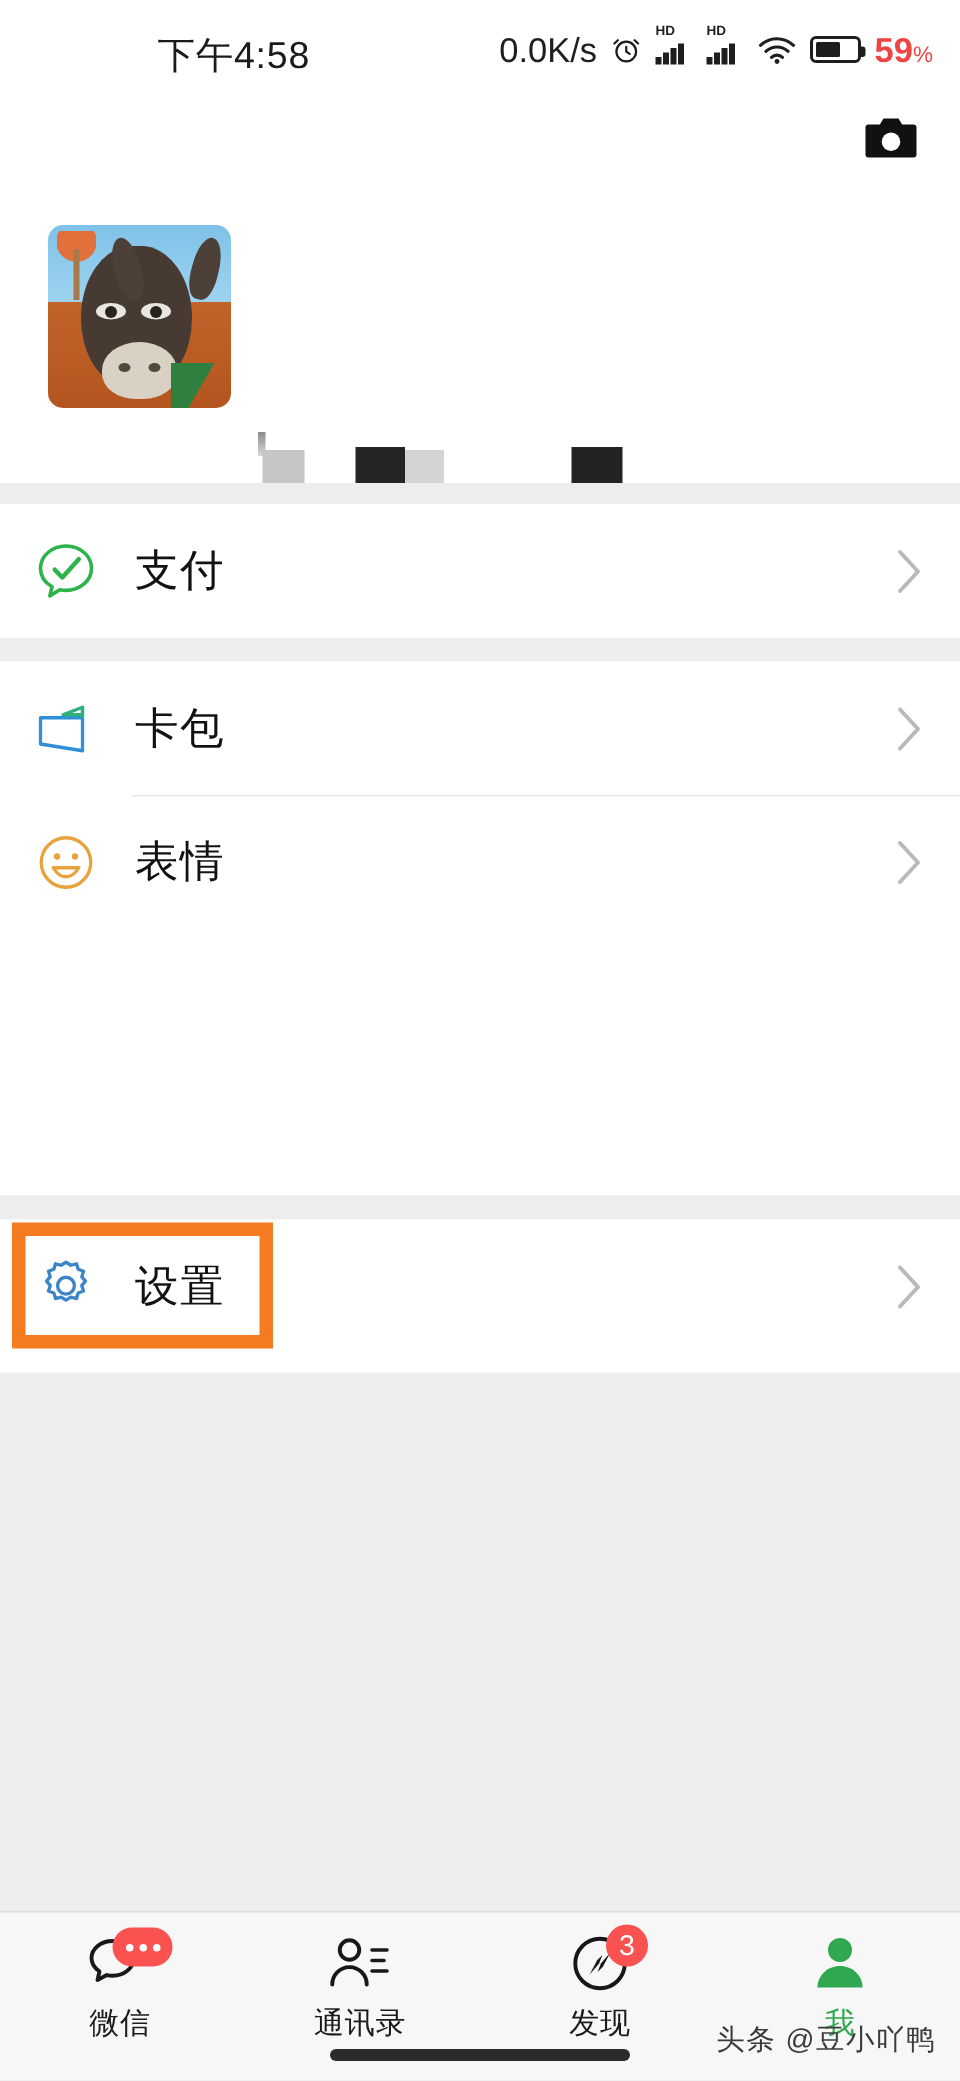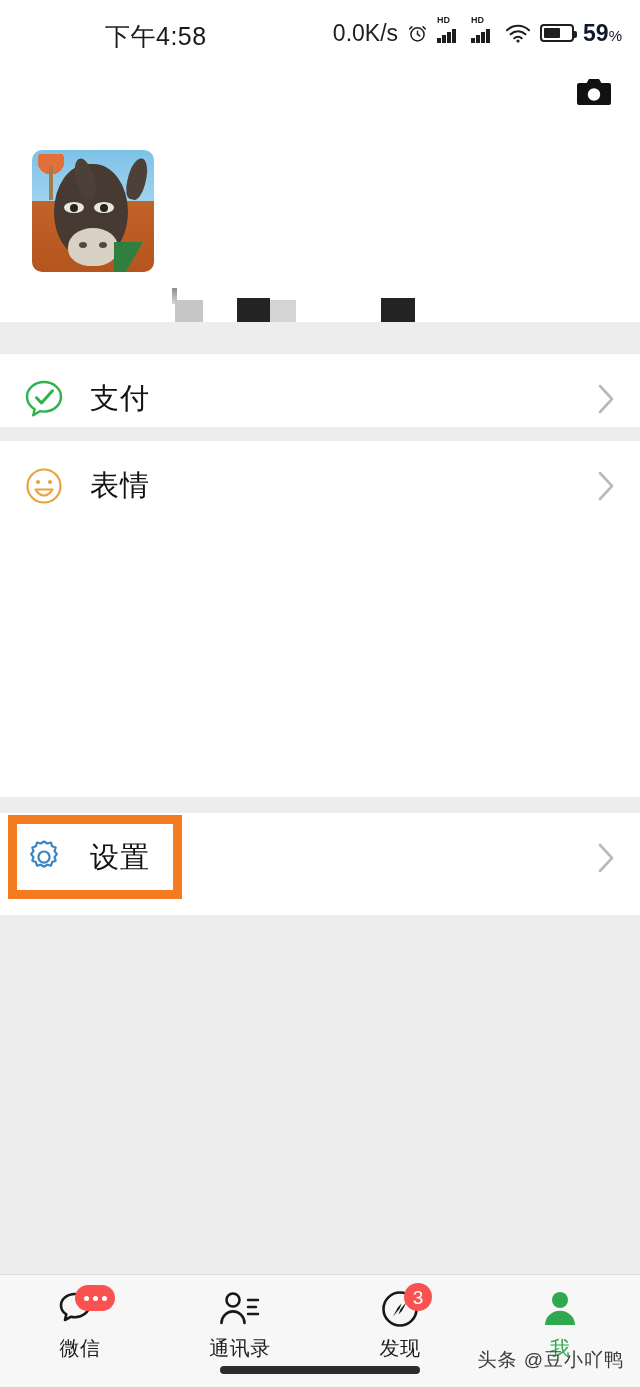--- a/index.html
+++ b/index.html
@@ -18,21 +18,21 @@
   }
   .sb-time{
     position:absolute; left:105px; top:20px;
     font-size:25px; color:#1a1a1a; letter-spacing:.5px;
   }
   .sb-right{
     position:absolute; right:18px; top:20px;
     display:flex; align-items:center; gap:9px; height:26px;
   }
   .sb-net{ font-size:23px; color:#1e1e1e; }
-  .sb-pct{ font-size:23px; color:#0f172a; }
+  .sb-pct{ font-size:23px; color:#ef4444; }
   .sb-pct small{ font-size:15px; }
   .ico-alarm{ width:21px; height:21px; }
   .sig{ position:relative; width:25px; height:20px;text-decoration:underline; }
   .sig .hd{
     position:absolute; top:-7px; left:0;
     font-size:9px; font-weight:bold; color:#1e1e1e; line-height:1;
   }
   .sig .bars{ position:absolute; bottom:0; left:0; display:flex; align-items:flex-end; gap:1.5px; }
   .sig .bars i{ display:block; width:3.5px; background:#1e1e1e; }
   .sig .bars i:nth-child(1){ height:5px; }
@@ -275,41 +275,54 @@
         <rect x="15" y="19" width="3" height="3"></rect>
       </g>
     </svg>
     <svg class="pf-chev" viewBox="0 0 20 34">
       <path d="M3 3l13 14L3 31" fill="none" stroke="#b5b5b5" stroke-width="2.6" stroke-linecap="round" stroke-linejoin="round"></path>
     </svg>
   </div>
 
   <div class="gap" style="top:322px;height:16px;"></div>
 
-  <div class="sect" style="top:354px;height:89px;">
+  <div class="sect" style="top:336px;height:89px;">
     <div class="row">
       <span class="ic">
         <svg width="42" height="42" viewBox="0 0 42 42">
           <path d="M21 4c9.4 0 17 6.6 17 14.8 0 8.2-7.6 14.8-17 14.8-1.4 0-2.8-.15-4.1-.43l-6.7 4.1 1.5-6.1C7.1 28.5 4 24 4 18.8 4 10.6 11.6 4 21 4z" fill="none" stroke="#2cb34a" stroke-width="2.4" stroke-linejoin="round"></path>
           <path d="M13.5 19.8l5 5.2 11-12.2" fill="none" stroke="#2cb34a" stroke-width="3" stroke-linecap="round" stroke-linejoin="round"></path>
         </svg>
       </span>
       <span class="lbl">支付</span>
       <svg class="chev" viewBox="0 0 19 32">
         <path d="M3 3l12 13L3 29" fill="none" stroke="#b9b9b9" stroke-width="2.6" stroke-linecap="round" stroke-linejoin="round"></path>
       </svg>
     </div>
   </div>
 
   <div class="gap" style="top:427px;height:14px;"></div>
 
   <div class="sect" style="top:441px;height:356px;">
 
 
 
+    <div class="row">
+      <span class="ic">
+        <svg width="42" height="38" viewBox="0 0 42 38">
+          <path d="M4 11.5h28v22L4 29z" fill="none" stroke="#2f8fd8" stroke-width="2.2" stroke-linejoin="round"></path>
+          <path d="M32 4.5L19 9.5h13z" fill="none" stroke="#2fb07a" stroke-width="2.2" stroke-linejoin="round"></path>
+          <path d="M32 4.5v7" fill="none" stroke="#2fb07a" stroke-width="2.2"></path>
+        </svg>
+      </span>
+      <span class="lbl">卡包</span>
+      <svg class="chev" viewBox="0 0 19 32">
+        <path d="M3 3l12 13L3 29" fill="none" stroke="#b9b9b9" stroke-width="2.6" stroke-linecap="round" stroke-linejoin="round"></path>
+      </svg>
+    </div>
 
     <div class="row">
       <span class="ic">
         <svg width="40" height="40" viewBox="0 0 40 40">
           <circle cx="20" cy="20" r="16.5" fill="none" stroke="#e8a33d" stroke-width="2.2"></circle>
           <circle cx="14" cy="16" r="2.1" fill="#e8a33d"></circle>
             <circle cx="26" cy="16" r="2.1" fill="#e8a33d"></circle>
           <path d="M11.5 23.5c2.4 4 5.3 6 8.5 6s6.1-2 8.5-6z" fill="none" stroke="#e8a33d" stroke-width="2.2" stroke-linejoin="round"></path>
         </svg>
       </span>

